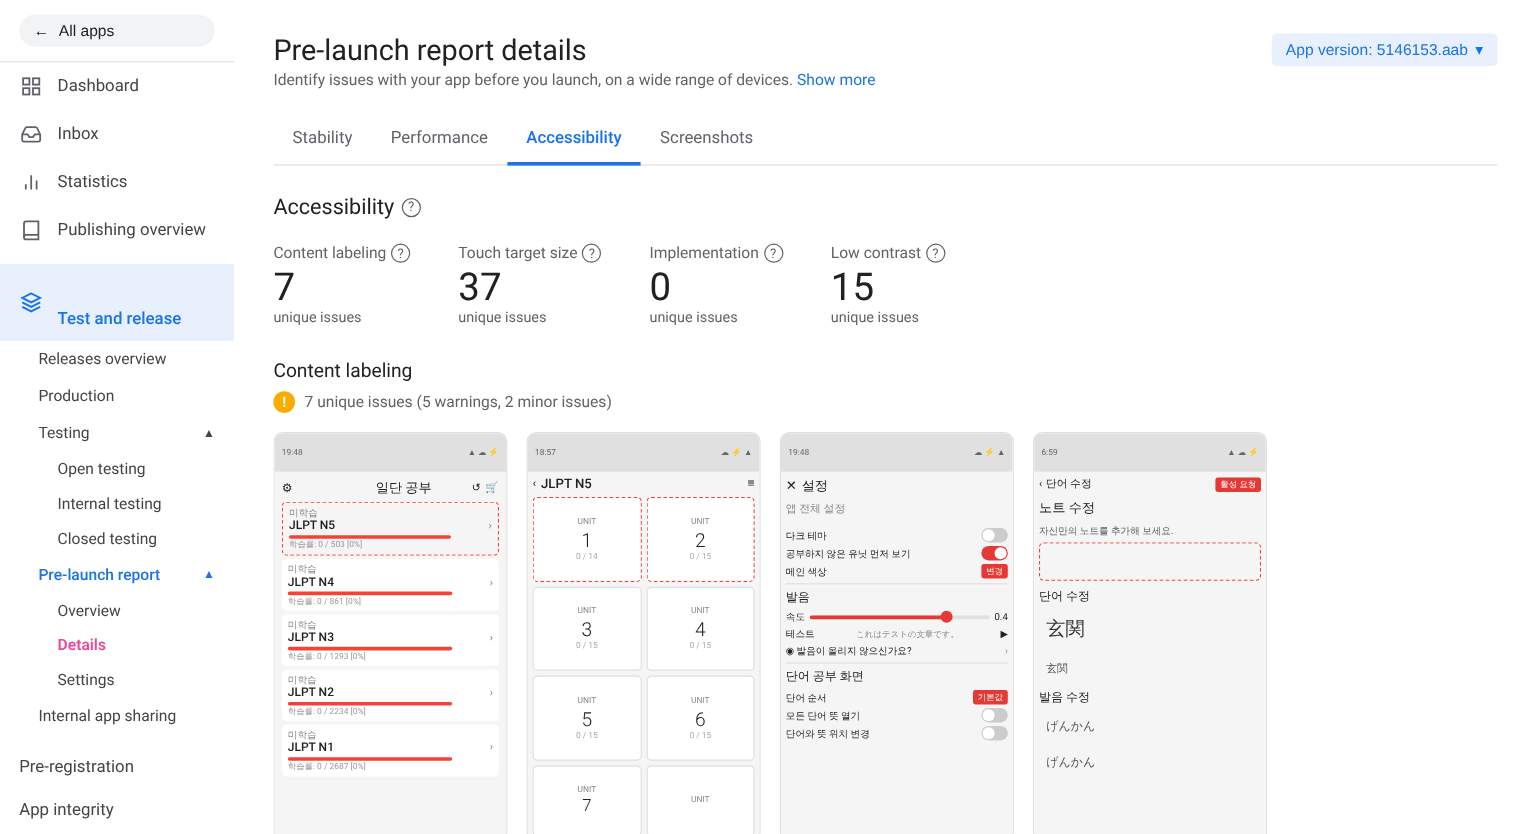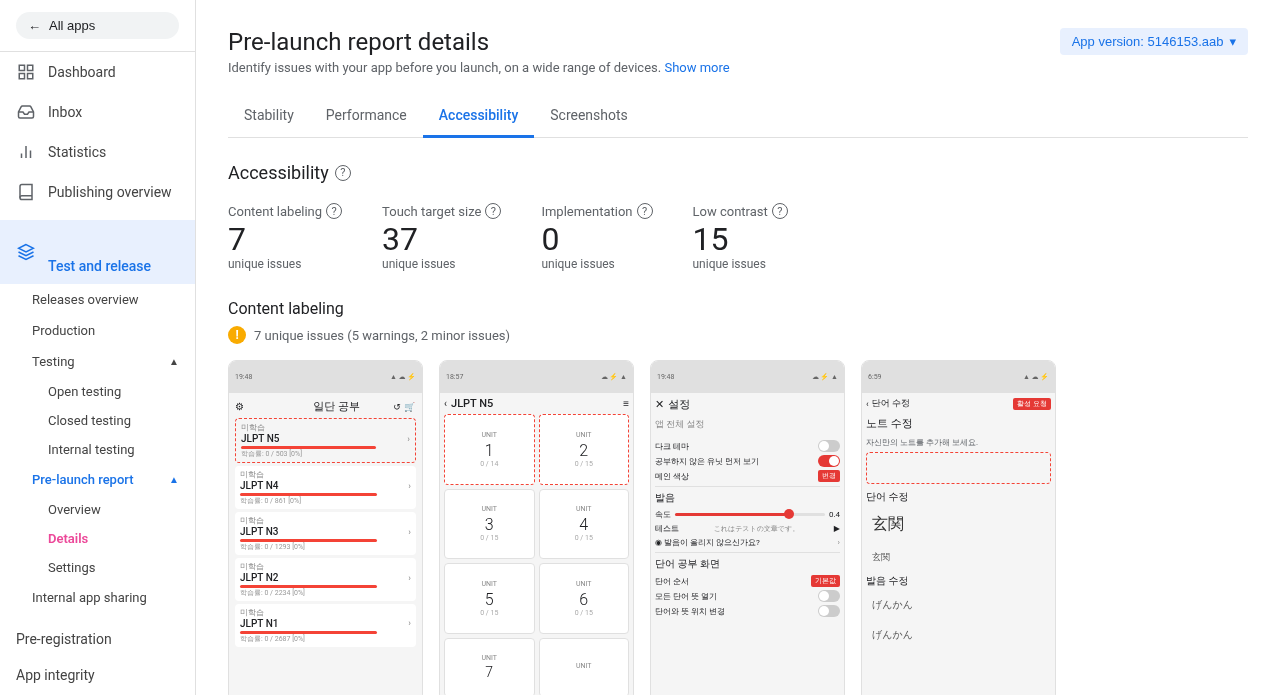--- a/index.html
+++ b/index.html
@@ -397,25 +397,25 @@
   <div class="sub-nav-item" style="display:flex;align-items:center;justify-content:space-between;">
     <span>Testing</span>
     <span style="font-size:10px;">▲</span>
   </div>
 
   <div class="sub-sub-nav-item">
     <span>Open testing</span>
   </div>
 
   <div class="sub-sub-nav-item">
+    <span>Internal testing</span>
+  </div>
+
+  <div class="sub-sub-nav-item">
     <span>Closed testing</span>
-  </div>
-
-  <div class="sub-sub-nav-item">
-    <span>Internal testing</span>
   </div>
 
   <div class="sub-nav-item" style="display:flex;align-items:center;justify-content:space-between;">
     <span style="color:#1a73e8;font-weight:500;">Pre-launch report</span>
     <span style="font-size:10px;color:#1a73e8;">▲</span>
   </div>
 
   <div class="sub-sub-nav-item">
     <span>Overview</span>
   </div>

